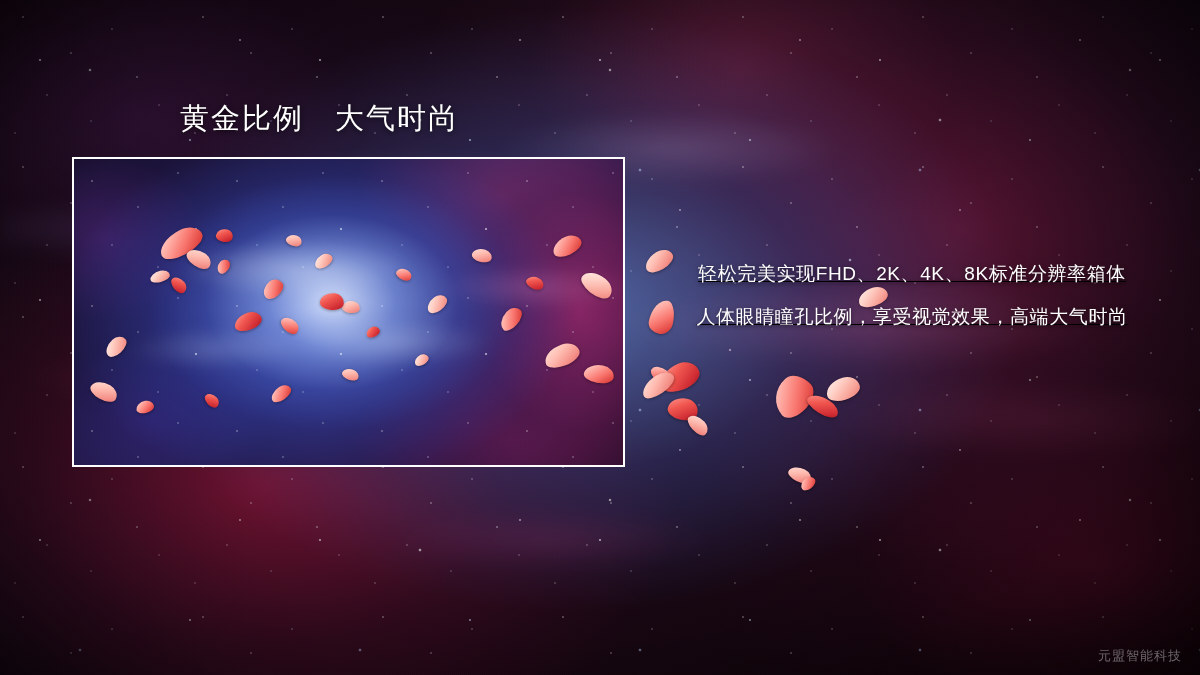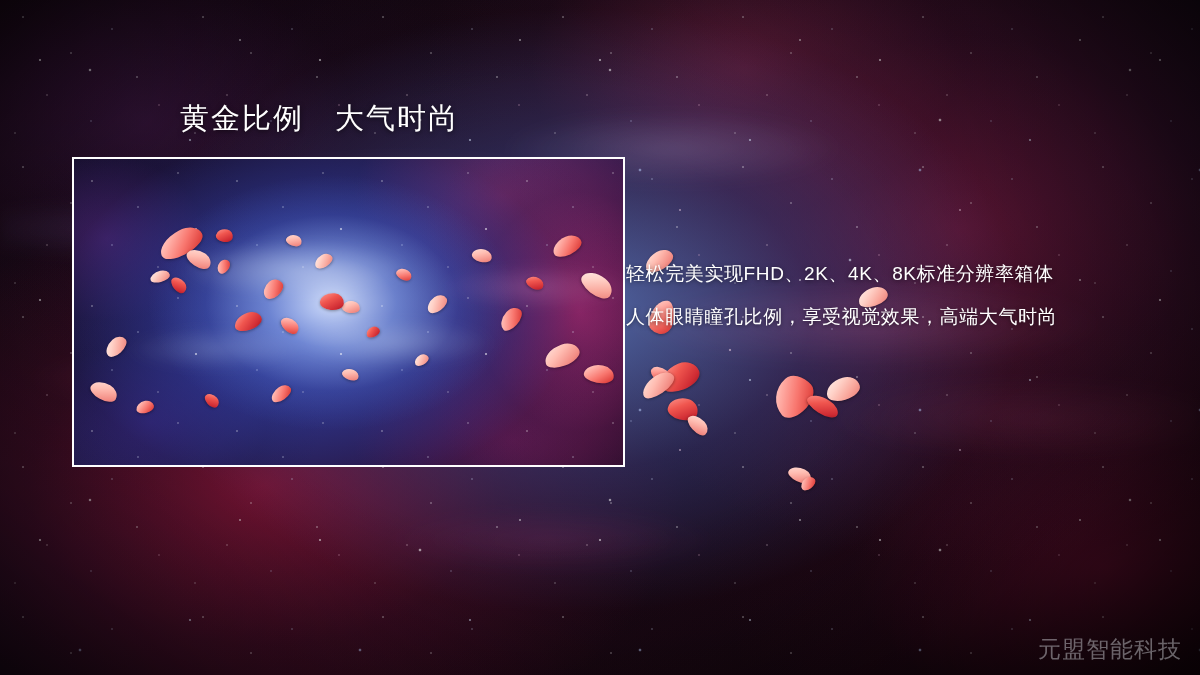--- a/index.html
+++ b/index.html
@@ -11,20 +11,21 @@
   body {
     font-family: "Liberation Sans", "DejaVu Sans", sans-serif;
   }
 
   #slide {
     position: relative;
     width: 1200px;
     height: 675px;
     overflow: hidden;
     background: #0a0408;
+    text-align: center;
   }
 
   
   .bg-layer {
     position: absolute;
     inset: 0;
     pointer-events: none;
   }
 
   
@@ -175,39 +176,40 @@
   .petal.deep {
     background: linear-gradient(145deg, #ff9d95 0%, #f0564f 40%, #cf2b33 78%, #96161f 100%);
   }
   .petal.soft {
     background: linear-gradient(150deg, #ffe3dc 0%, #ffbdb2 40%, #f38d85 78%, #dc6a66 100%);
   }
 
   
   .body-text {
     position: absolute;
-    left: 626px;
+    left: 662px;
     top: 252px;
     width: 500px;
+    text-decoration: underline;
   }
   .body-line {
     font-size: 19px;
     line-height: 43px;
     color: #ffffff;
     letter-spacing: 0.6px;
     white-space: nowrap;
     text-shadow: 0 1px 4px rgba(0,0,0,0.55);
   }
 
   
   .watermark {
     position: absolute;
     right: 18px;
     bottom: 10px;
-    font-size: 23px;
+    font-size: 13px;
     letter-spacing: 1px;
     color: rgba(190,190,195,0.52);
   }
 </style>
 </head>
 <body>
 
 <div id="slide">
 
   <div class="bg-layer bg-base"></div>

